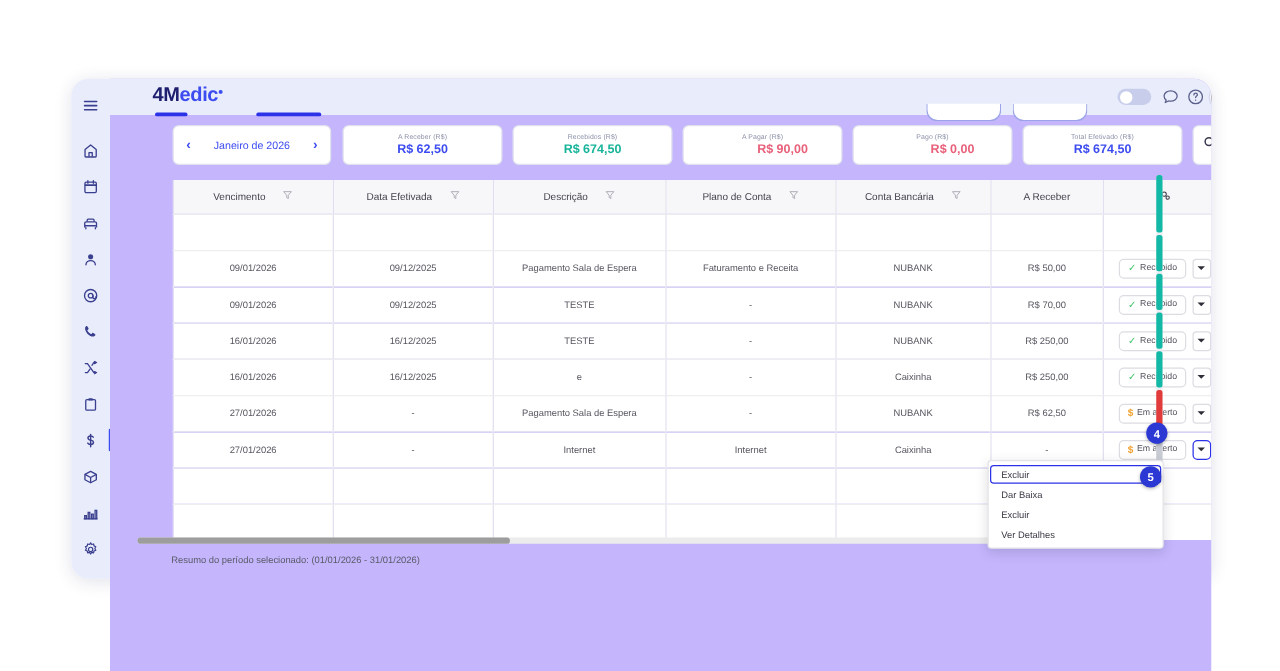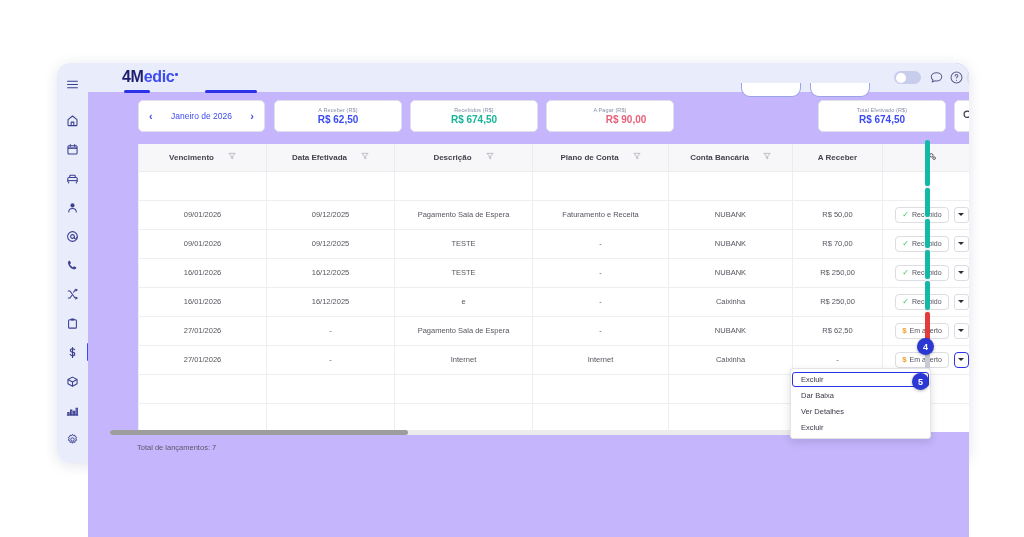--- a/index.html
+++ b/index.html
@@ -198,21 +198,21 @@
   }
   table#grid {
     width: 843px;
     border-collapse: collapse;
     table-layout: fixed;
   }
   table#grid th {
     background: #f7f7f9;
     height: 27px;
     font-size: 8px;
-    font-weight: bold;
+    font-weight: normal;
     color: #44444f;
     border: 1px solid #ececed;
     border-top: none;
     padding: 0 7px;
     position: relative;
   }
   table#grid th .th-inner {
     display: flex; align-items: center; justify-content: center; gap: 14px;
   }
   .filter-icon { color: #a9a9b4; flex: none; cursor: pointer; }
@@ -503,20 +503,24 @@
       <div class="box summary-card" id="card-recebidos">
         <span class="sc-title">Recebidos (R$)</span>
         <span class="sc-value v-green">R$ 674,50</span>
       </div>
 
       <div class="box summary-card" id="card-pagar">
         <span class="sc-title">A Pagar (R$)</span>
         <span class="sc-value v-red">R$ 90,00</span>
       </div>
 
+      <div class="box summary-card" id="card-pago">
+        <span class="sc-title">Pago (R$)</span>
+        <span class="sc-value v-red">R$ 0,00</span>
+      </div>
 
       <div class="box summary-card" id="card-total">
         <span class="sc-title">Total Efetivado (R$)</span>
         <span class="sc-value v-blue">R$ 674,50</span>
       </div>
 
       <div class="box" id="search-button">
         <span>
           <svg width="12" height="12" viewBox="0 0 16 16" fill="none" stroke="#3a3a50" stroke-width="1.6" stroke-linecap="round">
             <circle cx="7" cy="7" r="4.2"></circle>
@@ -773,22 +777,22 @@
   <div class="vseg" style="top:203px; height:85px; background:#c9ccd4;"></div>
 </div>
 
 <div id="hscroll-track">
   <div id="hscroll-thumb"></div>
 </div>
 
 <div id="context-menu">
   <div class="menu-item selected">Excluir</div>
   <div class="menu-item">Dar Baixa</div>
+  <div class="menu-item">Excluir</div>
   <div class="menu-item">Ver Detalhes</div>
-  <div class="menu-item">Excluir</div>
 </div>
 
 <div class="step-badge" id="badge-4">4</div>
 <div class="step-badge" id="badge-5">5</div>
 
 <div id="footer-summary">
-  <div>Total de lançamentos: 7</div>
+  <div>Resumo do período selecionado: (01/01/2026 - 31/01/2026)</div>
 </div>
 
 </body></html>

